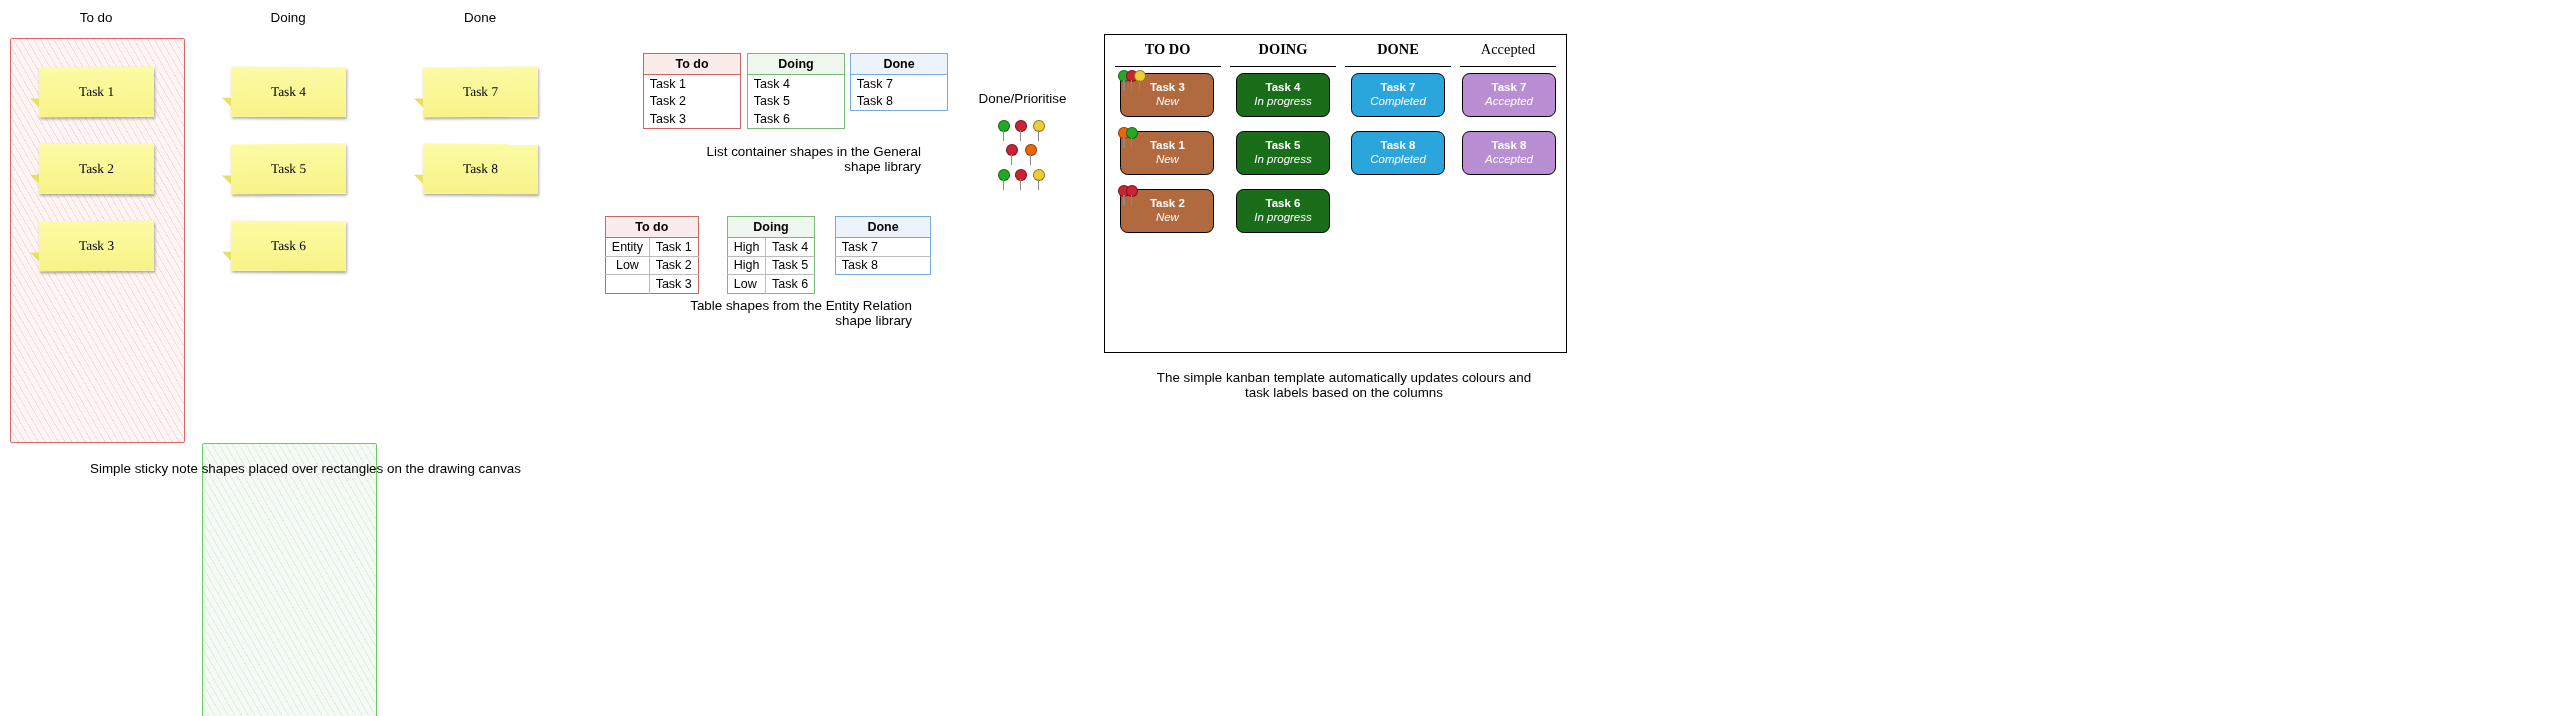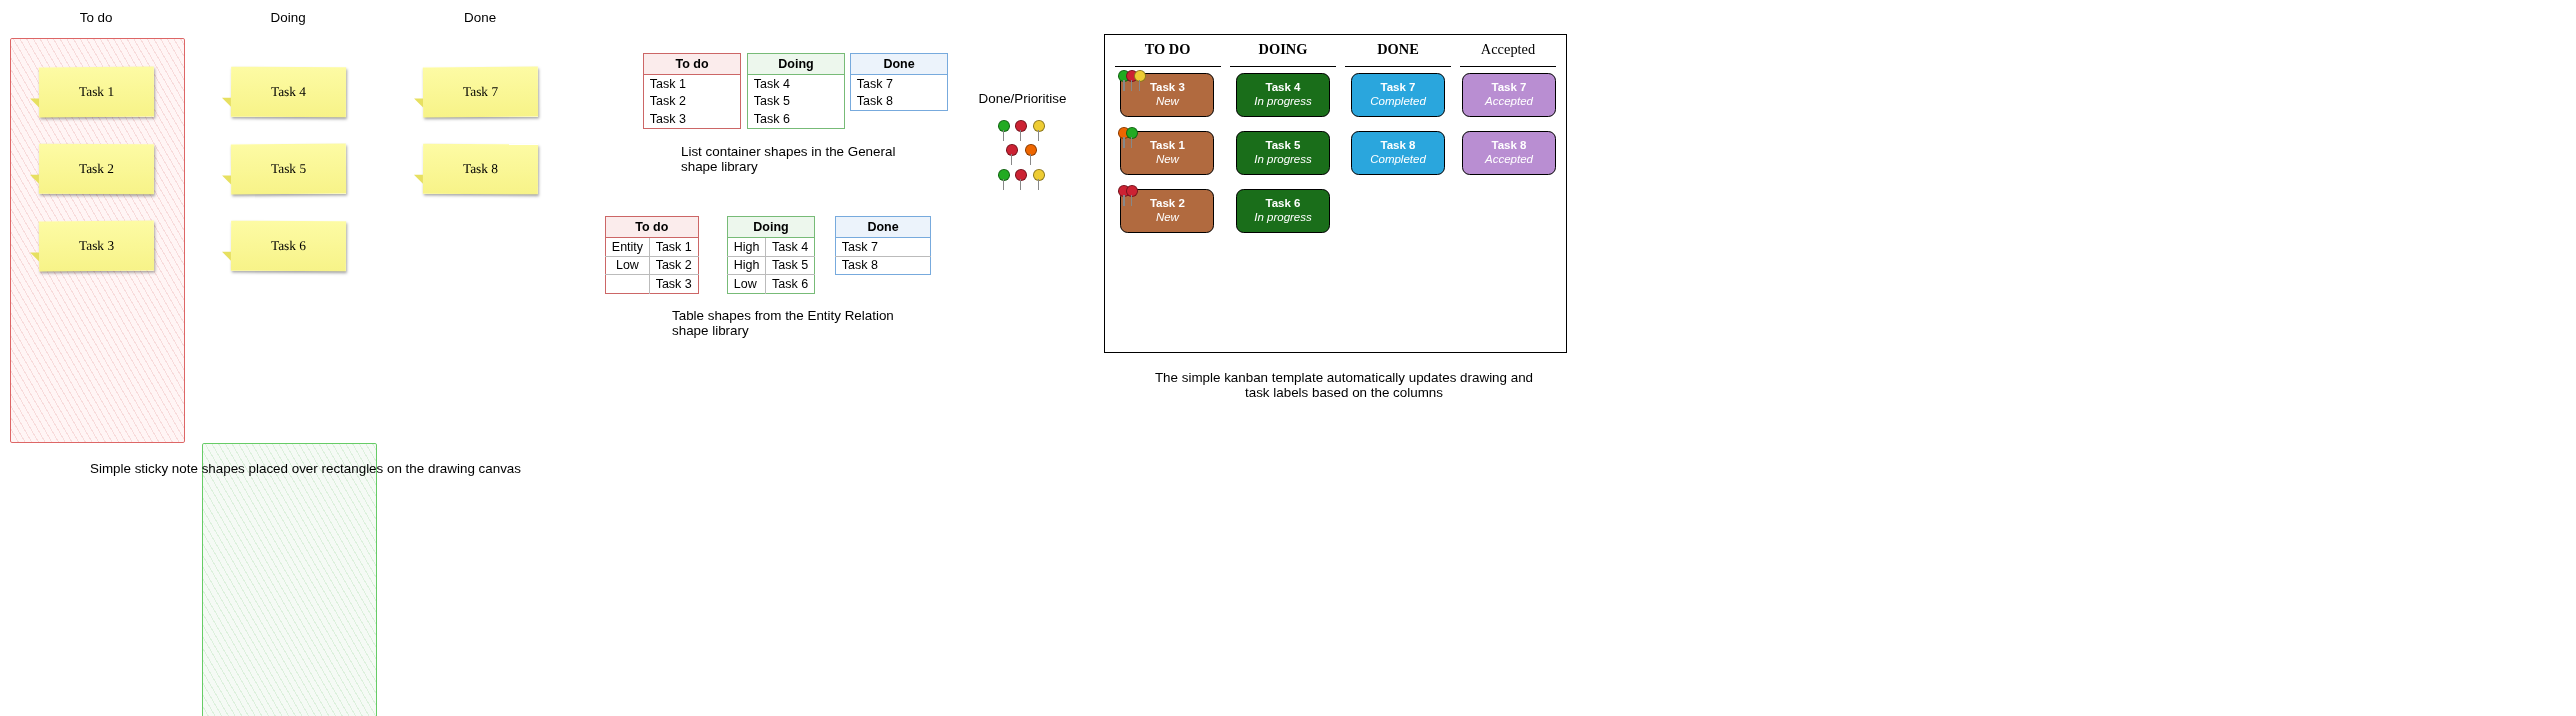--- a/index.html
+++ b/index.html
@@ -82,21 +82,21 @@
   <div class="hdr">Doing</div>
   <div class="row">Task 4</div>
   <div class="row">Task 5</div>
   <div class="row">Task 6</div>
 </div>
 <div class="listbox blue" style="left:850px;top:53px">
   <div class="hdr">Done</div>
   <div class="row">Task 7</div>
   <div class="row">Task 8</div>
 </div>
-<div class="section-caption" style="left:681px;top:144px;width:240px;text-align:left">List container shapes in the General shape library</div>
+<div class="section-caption" style="left:681px;top:144px;width:240px;text-align:right">List container shapes in the General shape library</div>
 
 <div class="tblwrap" style="left:605px;top:216px">
   <table class="tbl red">
       <tbody>
         <tr>
           <th colspan="2">To do</th>
         </tr>
     <tr>
           <td>Entity</td>
           <td>Task 1</td>
@@ -141,21 +141,21 @@
         </tr>
     <tr>
           <td>Task 7</td>
         </tr>
     <tr>
           <td>Task 8</td>
         </tr>
   </tbody>
     </table>
 </div>
-<div class="section-caption" style="left:672px;top:308px;width:240px;text-align:left">Table shapes from the Entity Relation shape library</div>
+<div class="section-caption" style="left:672px;top:298px;width:240px;text-align:right">Table shapes from the Entity Relation shape library</div>
 
 <div class="vote-label" style="left:965px;top:91px">Done/Prioritise</div>
 <div class="pin g" style="left:998px;top:120px"></div>
 <div class="pin r" style="left:1015px;top:120px"></div>
 <div class="pin y" style="left:1033px;top:120px"></div>
 <div class="pin r" style="left:1006px;top:144px"></div>
 <div class="pin o" style="left:1025px;top:144px"></div>
 <div class="pin g" style="left:998px;top:169px"></div>
 <div class="pin r" style="left:1015px;top:169px"></div>
 <div class="pin y" style="left:1033px;top:169px"></div>
@@ -211,14 +211,14 @@
 
   <div class="card purple" style="left:357px;top:38px">
       <b>Task 7</b>
       <i>Accepted</i>
     </div>
   <div class="card purple" style="left:357px;top:96px">
       <b>Task 8</b>
       <i>Accepted</i>
     </div>
 </div>
-<div class="section-caption" style="left:1152px;top:370px;width:384px;text-align:center">The simple kanban template automatically updates drawing and task labels based on the columns</div>
+<div class="section-caption" style="left:1152px;top:370px;width:384px;text-align:center">The simple kanban template automatically updates colours and task labels based on the columns</div>
 
 
 </body></html>

